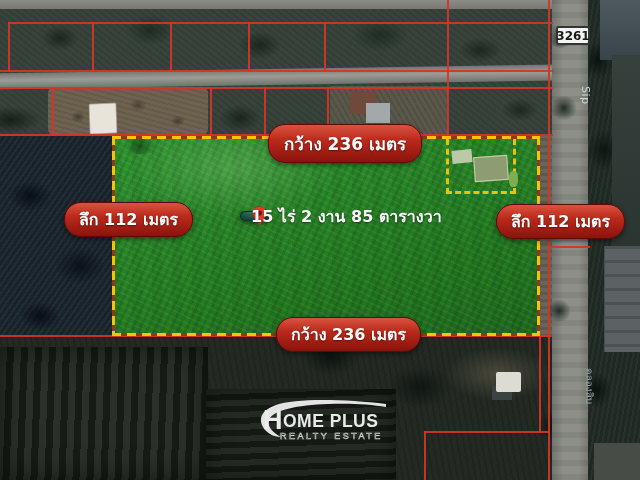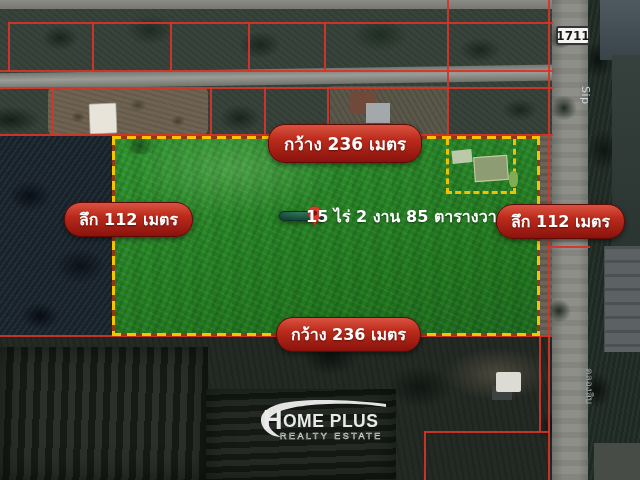--- a/index.html
+++ b/index.html
@@ -103,24 +103,24 @@
   
   .pill-red{color:#fff;font-weight:bold;white-space:nowrap;border-radius:17px;
     background:linear-gradient(180deg,#da5340 0%,#bb2a1b 40%,#8a130d 100%);
     border:1px solid #5f0a06;box-shadow:0 2px 5px rgba(0,0,0,.45);
     text-shadow:0 1px 2px rgba(0,0,0,.45);padding:4px 14px;}
   .pill-top{left:268px;top:124px;font-size:17px;padding:5px 15px;}
   .pill-bottom{left:276px;top:317px;font-size:16px;}
   .pill-left{left:64px;top:202px;font-size:16px;}
   .pill-right{left:496px;top:204px;font-size:16px;}
   .pill-area{left:240px;top:211px;display:flex;align-items:center;gap:8px;white-space:nowrap;
-    color:#fff;font-weight:bold;font-size:16px;border-radius:17px;padding:4px 16px 4px 26px;
+    color:#fff;font-weight:bold;font-size:16px;border-radius:17px;padding:4px 16px 4px 10px;
     background:radial-gradient(120% 170% at 50% 0%, #2f7a5b 0%, #17483a 55%, #0d2f25 100%);
     border:1px solid rgba(8,38,28,.8);box-shadow:0 2px 5px rgba(0,0,0,.5);
-    text-shadow:0 1px 2px rgba(0,0,0,.5);margin-left:39px;}
+    text-shadow:0 1px 2px rgba(0,0,0,.5);}
   .pill-area svg{position:static;display:block;}
 
   .shield{left:556px;top:26px;width:34px;height:19px;background:#f4f4f2;border:2px solid #343434;
     border-radius:3px;color:#181818;font-size:12px;font-weight:bold;display:flex;align-items:center;justify-content:center;}
   .vtext{transform:rotate(90deg);transform-origin:0 0;white-space:nowrap;}
   .sip{left:592px;top:86px;font-size:11px;color:#cfd4d8;letter-spacing:.5px;}
   .klong{left:597px;top:368px;font-size:10px;color:#969da1;}
 
   .logo{left:250px;top:396px;width:140px;height:46px;opacity:.96;}
 </style>
@@ -196,21 +196,21 @@
   <div class="pill-red pill-right">ลึก 112 เมตร</div>
 
   <div class="pill-area">
     <svg width="17" height="22" viewBox="0 0 24 30">
       <path d="M12,1.5 C6.6,1.5 2.6,5.6 2.6,10.6 C2.6,17 12,28 12,28 C12,28 21.4,17 21.4,10.6 C21.4,5.6 17.4,1.5 12,1.5 Z" fill="#e33a2c" stroke="#a8211a" stroke-width="0.6"></path>
       <circle cx="12" cy="10.8" r="3.6" fill="#7e120c"></circle>
     </svg>
     <span>15 ไร่ 2 งาน 85 ตารางวา</span>
   </div>
 
-  <div class="shield">1711</div>
+  <div class="shield">3261</div>
   <div class="vtext sip">Sip</div>
   <div class="vtext klong">คลองสิบ</div>
 
   <svg class="logo" viewBox="0 0 140 46">
     <path d="M136,8 C95,3 45,2 26,9 C12,14 8,22 13,31 C16,37 24,41 31,41 C22,36 17,30 19,24 C22,14 48,9 78,8 C98,7 120,8 136,11 Z" fill="#ececec"></path>
     <text x="13" y="33" font-size="27" font-weight="bold" fill="#f4f4f4" font-family="Liberation Sans, sans-serif">H</text>
     <text x="33" y="31" font-size="17.5" font-weight="bold" fill="#f2f2f2" letter-spacing="0.5" font-family="Liberation Sans, sans-serif">OME PLUS</text>
     <text x="30" y="43" font-size="9" fill="none" stroke="#d9d9d9" stroke-width="0.55" letter-spacing="2.5" font-family="Liberation Sans, sans-serif">REALTY ESTATE</text>
   </svg>
 

